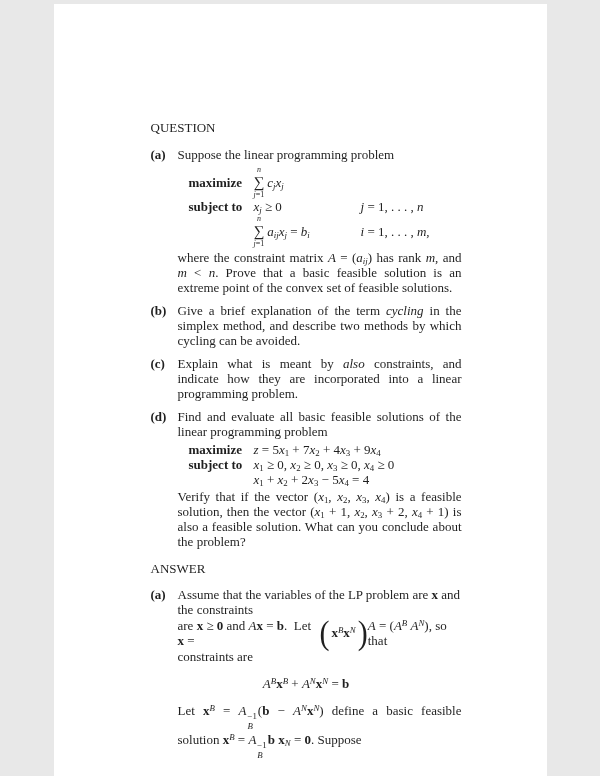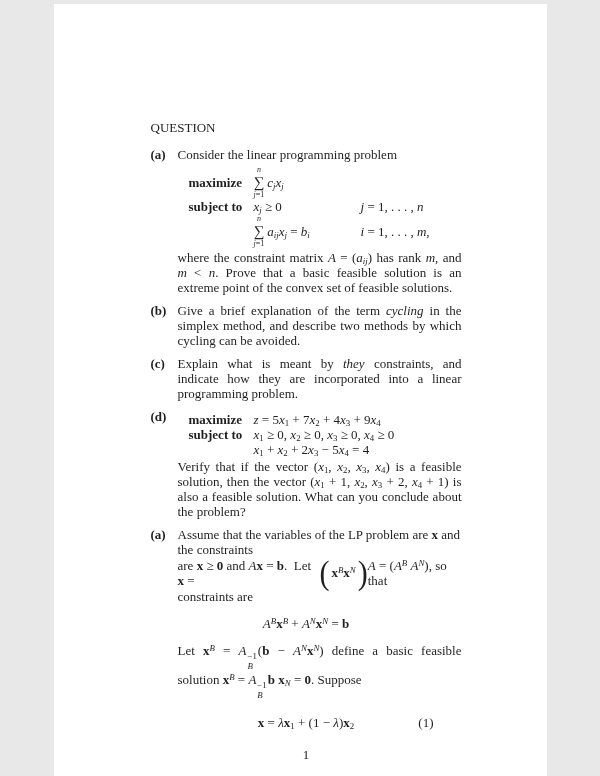--- a/index.html
+++ b/index.html
@@ -49,21 +49,21 @@
 </head>
 <body>
 
 <div class="page">
 
   <p class="heading q-heading">QUESTION</p>
 
   <div class="item">
     <span class="item-label">(a)</span>
     <div class="item-body">
-      <p class="just">Consider the linear programming problem</p>
+      <p class="just">Suppose the linear programming problem</p>
       <div class="lp">
         <div class="lp-row tall">
           <span class="lp-label">maximize</span>
           <span class="lp-expr sumrow">
             <span class="sum">
               <span class="sum-top"><i>n</i></span>
               <span class="sum-sig">∑</span>
               <span class="sum-bot"><i>j</i>=1</span>
             </span>
             <span><i>c<sub>j</sub>x<sub>j</sub></i></span>
@@ -94,45 +94,47 @@
   <div class="item">
     <span class="item-label">(b)</span>
     <div class="item-body">
       <p class="just">Give a brief explanation of the term <i>cycling</i> in the simplex method, and describe two methods by which cycling can be avoided.</p>
     </div>
   </div>
 
   <div class="item">
     <span class="item-label">(c)</span>
     <div class="item-body">
-      <p class="just">Explain what is meant by <i>they</i> constraints, and indicate how they are incorporated into a linear programming problem.</p>
+      <p class="just">Explain what is meant by <i>also</i> constraints, and indicate how they are incorporated into a linear programming problem.</p>
     </div>
   </div>
 
   <div class="item">
     <span class="item-label">(d)</span>
     <div class="item-body">
+      <p class="just">Find and evaluate all basic feasible solutions of the linear programming problem</p>
       <div class="lp">
         <div class="lp-row">
           <span class="lp-label">maximize</span>
           <span class="lp-expr wide"><i>z</i> = 5<i>x</i><sub>1</sub> + 7<i>x</i><sub>2</sub> + 4<i>x</i><sub>3</sub> + 9<i>x</i><sub>4</sub></span>
         </div>
         <div class="lp-row">
           <span class="lp-label">subject to</span>
           <span class="lp-expr wide"><i>x</i><sub>1</sub> ≥ 0, <i>x</i><sub>2</sub> ≥ 0, <i>x</i><sub>3</sub> ≥ 0, <i>x</i><sub>4</sub> ≥ 0</span>
         </div>
         <div class="lp-row">
           <span class="lp-label"></span>
           <span class="lp-expr wide"><i>x</i><sub>1</sub> + <i>x</i><sub>2</sub> + 2<i>x</i><sub>3</sub> − 5<i>x</i><sub>4</sub> = 4</span>
         </div>
       </div>
       <p class="just">Verify that if the vector (<i>x</i><sub>1</sub>, <i>x</i><sub>2</sub>, <i>x</i><sub>3</sub>, <i>x</i><sub>4</sub>) is a feasible solution, then the vector (<i>x</i><sub>1</sub> + 1, <i>x</i><sub>2</sub>, <i>x</i><sub>3</sub> + 2, <i>x</i><sub>4</sub> + 1) is also a feasible solution.  What can you conclude about the problem?</p>
     </div>
   </div>
 
+  <p class="heading a-heading">ANSWER</p>
 
   <div class="item">
     <span class="item-label">(a)</span>
     <div class="item-body">
       <p class="ans-line">Assume that the variables of the LP problem are <b>x</b> and the constraints</p>
       <div class="ans-line2">
         <span>are <b>x</b> ≥ <b>0</b> and <i>A</i><b>x</b> = <b>b</b>.&nbsp; Let <b>x</b> =</span>
         <span class="vec">
           <span class="paren">(</span>
           <span class="vec-col">

